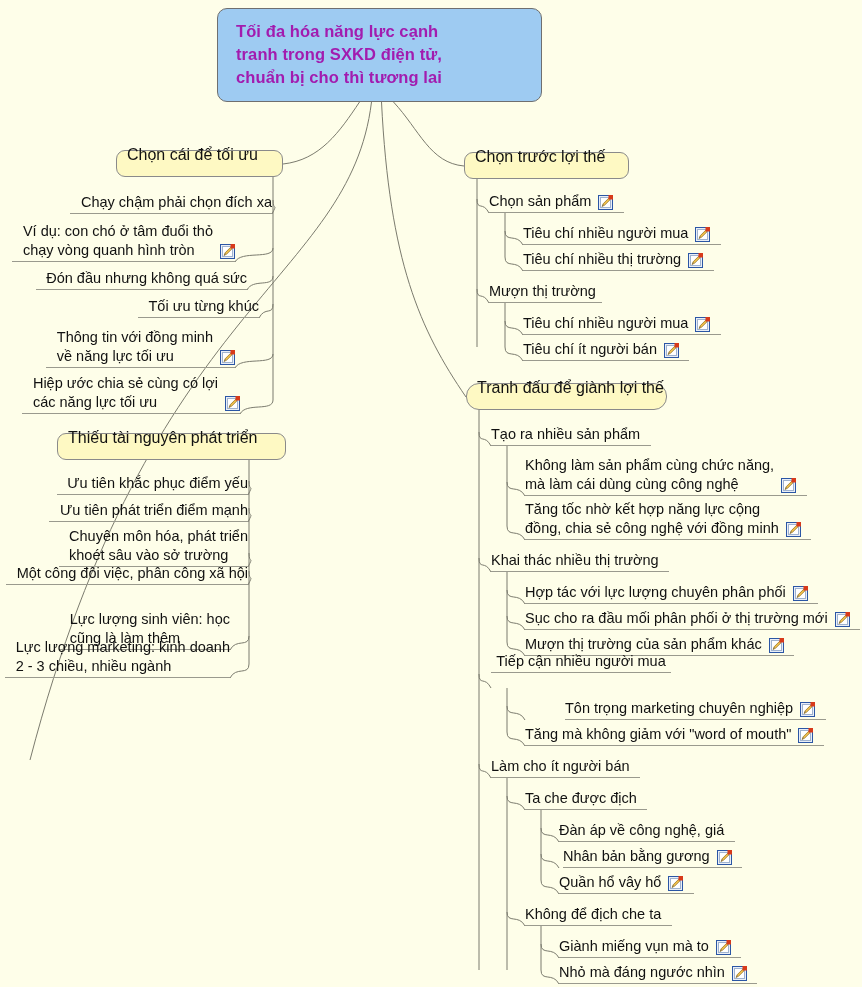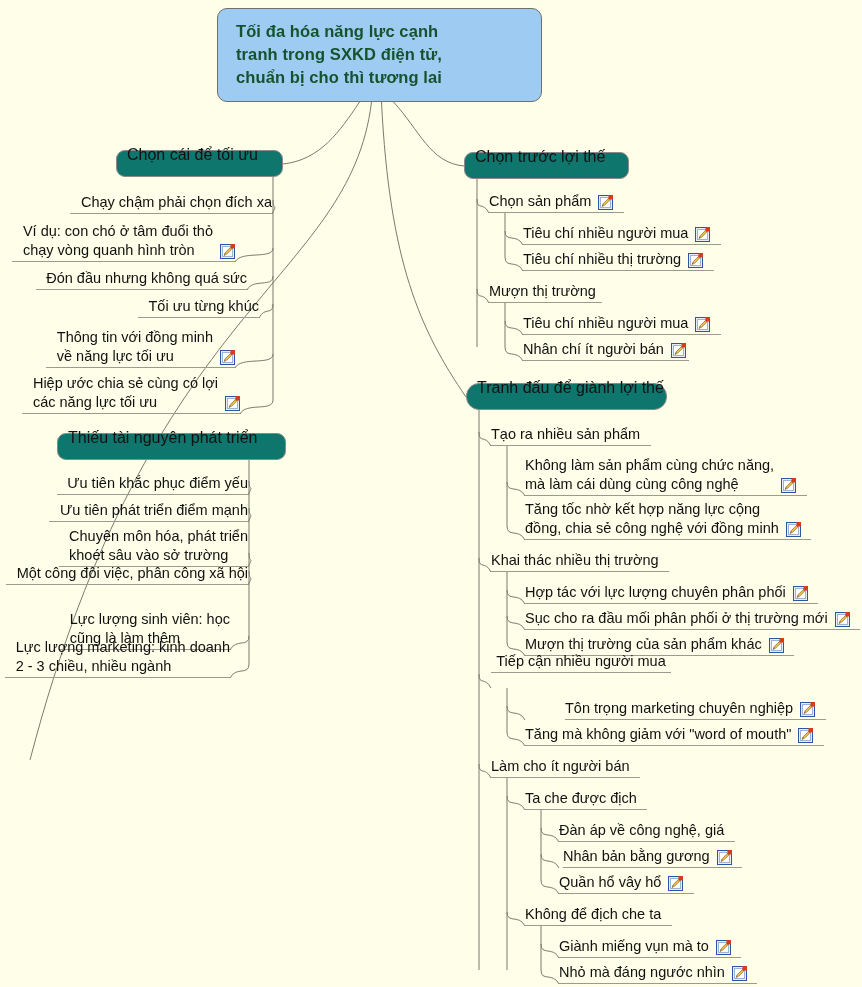--- a/index.html
+++ b/index.html
@@ -17,28 +17,28 @@
   .root{
     position:absolute;
     background:#9ecbf2;
     border:1px solid #6f6f6f;
     border-radius:10px;
     box-sizing:border-box;
     display:flex;align-items:center;
     padding:6px 14px 8px 18px;
   }
   .root .txt{
-    font-weight:bold;font-size:16.5px;color:#14532d;
+    font-weight:bold;font-size:16.5px;color:#a21caf;
     line-height:23px;letter-spacing:.1px;white-space:pre-line;
   }
 
   
   .boxnode{
     position:absolute;
-    background:#0f766e;
+    background:#fef9c3;
     border:1px solid #8a8a8a;
     border-radius:9px;
     box-sizing:border-box;
     display:flex;align-items:center;
     padding:2px 10px 20px 10px;
     height:27px;
   }
   .boxnode .txt{font-size:16px;color:#111;line-height:20px;white-space:nowrap;}
 
   
@@ -287,21 +287,21 @@
               <rect x="2.5" y="2.5" width="10" height="10" fill="#ffffff" stroke="#9fb2cf"></rect>
               <path d="M4 11.5 L5.3 8.6 L10.6 3.3 L12 4.8 L6.7 10.1 Z" fill="#f2c14a" stroke="#8a6a1c" stroke-width="0.7"></path>
               <path d="M4 11.5 L5.3 10.2 L5.3 8.6 Z" fill="#6b6b6b"></path>
               <rect x="10.5" y="0" width="4.5" height="4.5" fill="#d83a1a"></rect>
             </svg>
           </span>
         </span>
       </div>
       <div class="leaf right" style="left: 523px; top: 339px; width: 166px; height: 22px;">
         <span class="txtwrap">
-          <span class="txt">Nhân chí ít người bán</span>
+          <span class="txt">Tiêu chí ít người bán</span>
           <span class="noteicon">
             <svg width="15" height="15" viewBox="0 0 15 15">
               <rect x="0.5" y="0.5" width="14" height="14" fill="#e9eef6" stroke="#2b56a5"></rect>
               <rect x="2.5" y="2.5" width="10" height="10" fill="#ffffff" stroke="#9fb2cf"></rect>
               <path d="M4 11.5 L5.3 8.6 L10.6 3.3 L12 4.8 L6.7 10.1 Z" fill="#f2c14a" stroke="#8a6a1c" stroke-width="0.7"></path>
               <path d="M4 11.5 L5.3 10.2 L5.3 8.6 Z" fill="#6b6b6b"></path>
               <rect x="10.5" y="0" width="4.5" height="4.5" fill="#d83a1a"></rect>
             </svg>
           </span>
         </span>

